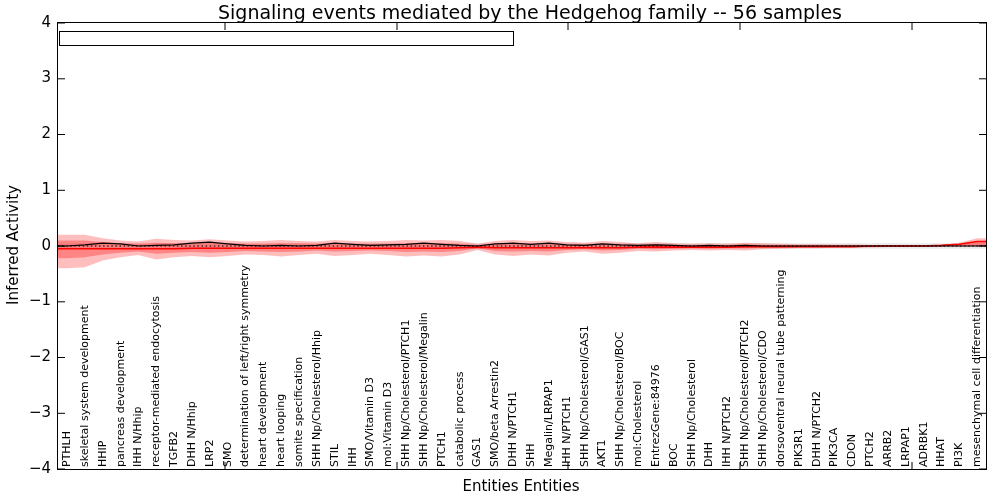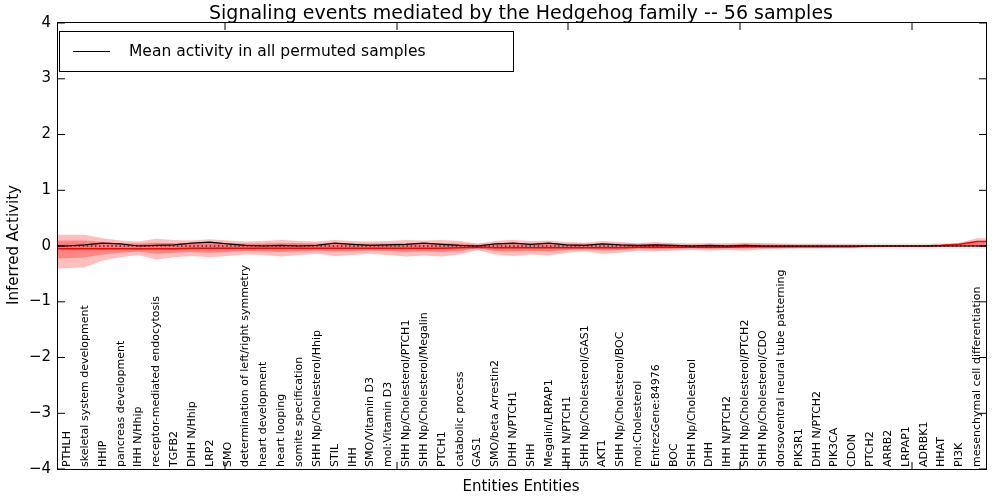--- a/index.html
+++ b/index.html
@@ -1,18 +1,18 @@
 <!DOCTYPE html>
 <html><head>
 <meta charset="utf-8">
 <style>
   html,body{margin:0;padding:0;background:#fff;}
   #fig{position:relative;width:1000px;height:500px;background:#ffffff;
        font-family:"DejaVu Sans","Liberation Sans",sans-serif;color:#000;overflow:hidden;}
-  #title{position:absolute;left:57px;top:1px;width:928px;text-align:center;
+  #title{position:absolute;left:66px;top:1px;width:928px;text-align:center;
          font-size:19px;line-height:22px;white-space:nowrap;}
   #plot{position:absolute;left:57px;top:22px;width:928px;height:446px;
         border:1px solid #000;box-sizing:content-box;}
   #plot svg{position:absolute;left:0;top:0;}
   #xlabels{position:absolute;left:0;top:0;width:928px;height:446px;pointer-events:none;}
   .xlab{position:absolute;bottom:2px;white-space:nowrap;font-size:11px;line-height:11px;
         transform-origin:0 100%;transform:rotate(-90deg);}
   .ylab{position:absolute;left:0;width:51px;text-align:right;font-size:15px;line-height:17px;}
   #ylabel{position:absolute;left:13px;top:245px;font-size:15px;white-space:nowrap;
           transform:translate(-50%,-50%) rotate(-90deg);}
@@ -131,18 +131,14 @@
         <div class="xlab" style="left: 834.8px;">ARRB2</div>
         <div class="xlab" style="left: 852.7px;">LRPAP1</div>
         <div class="xlab" style="left: 870.5px;">ADRBK1</div>
         <div class="xlab" style="left: 888.4px;">HHAT</div>
         <div class="xlab" style="left: 906.2px;">PI3K</div>
         <div class="xlab" style="left: 924.1px;">mesenchymal cell differentiation</div>
       </div>
   </div>
 
   <div id="legend">
-    <div class="lrow">
-      <div class="lswatch" style="border-top-color: rgb(0, 0, 0);"></div>
-      <div class="llabel">Mean activity in all permuted samples</div>
-    </div>
   </div>
 </div>
 
 </body></html>

